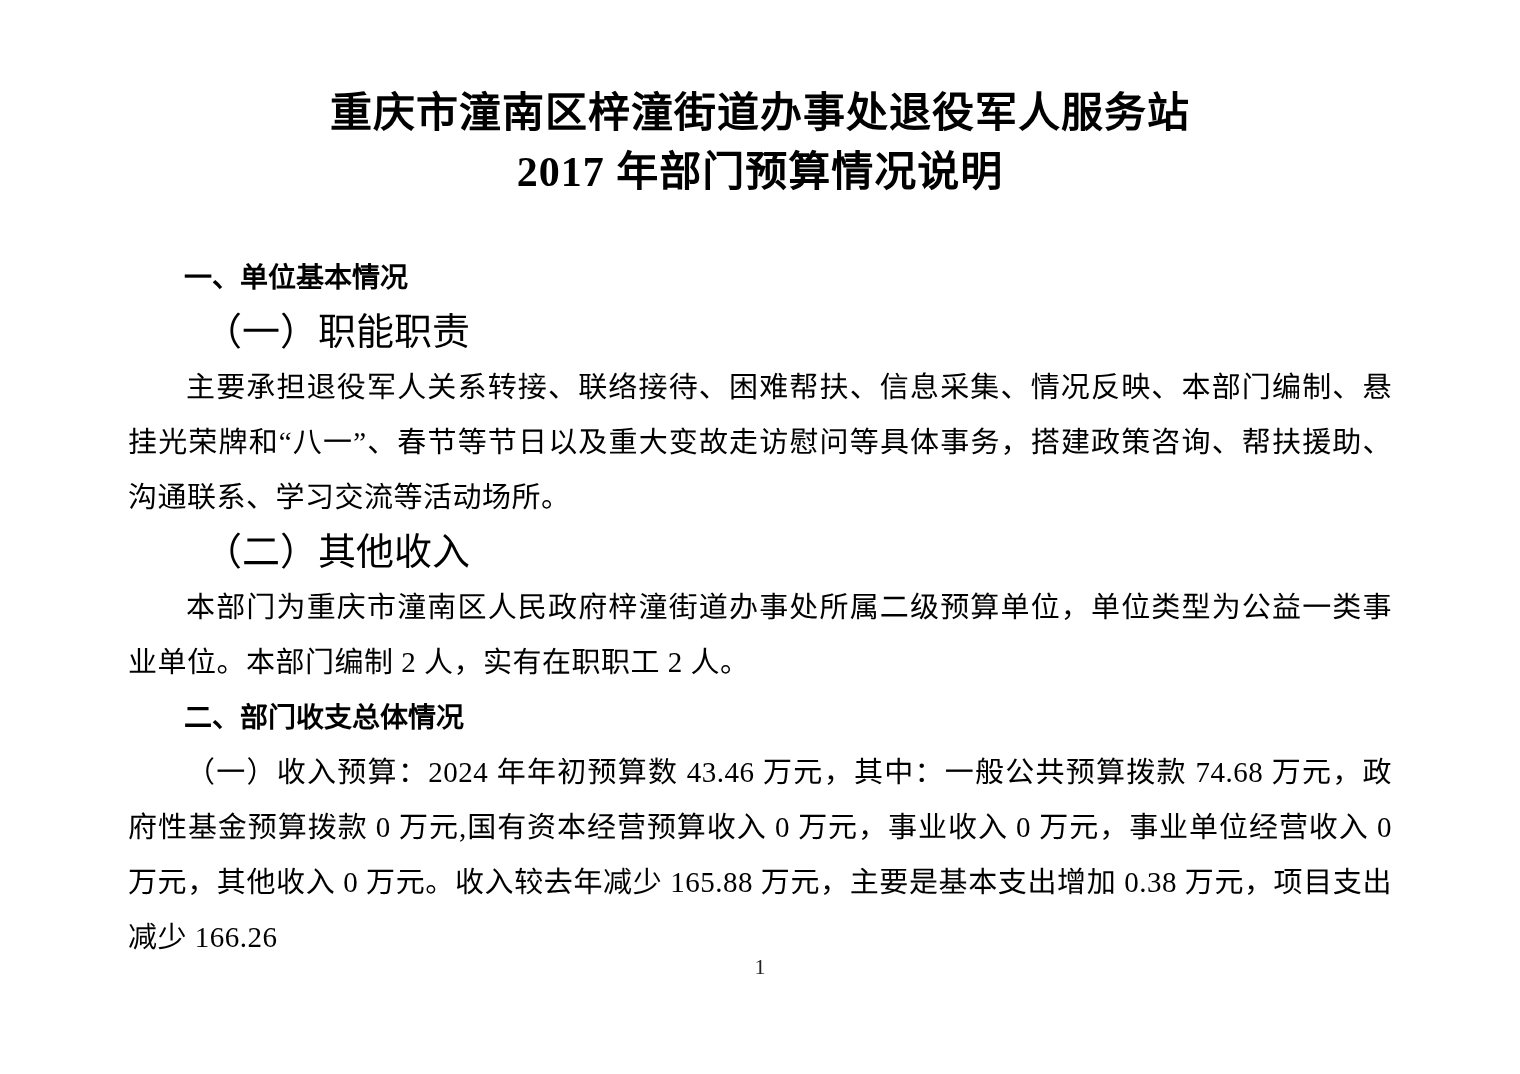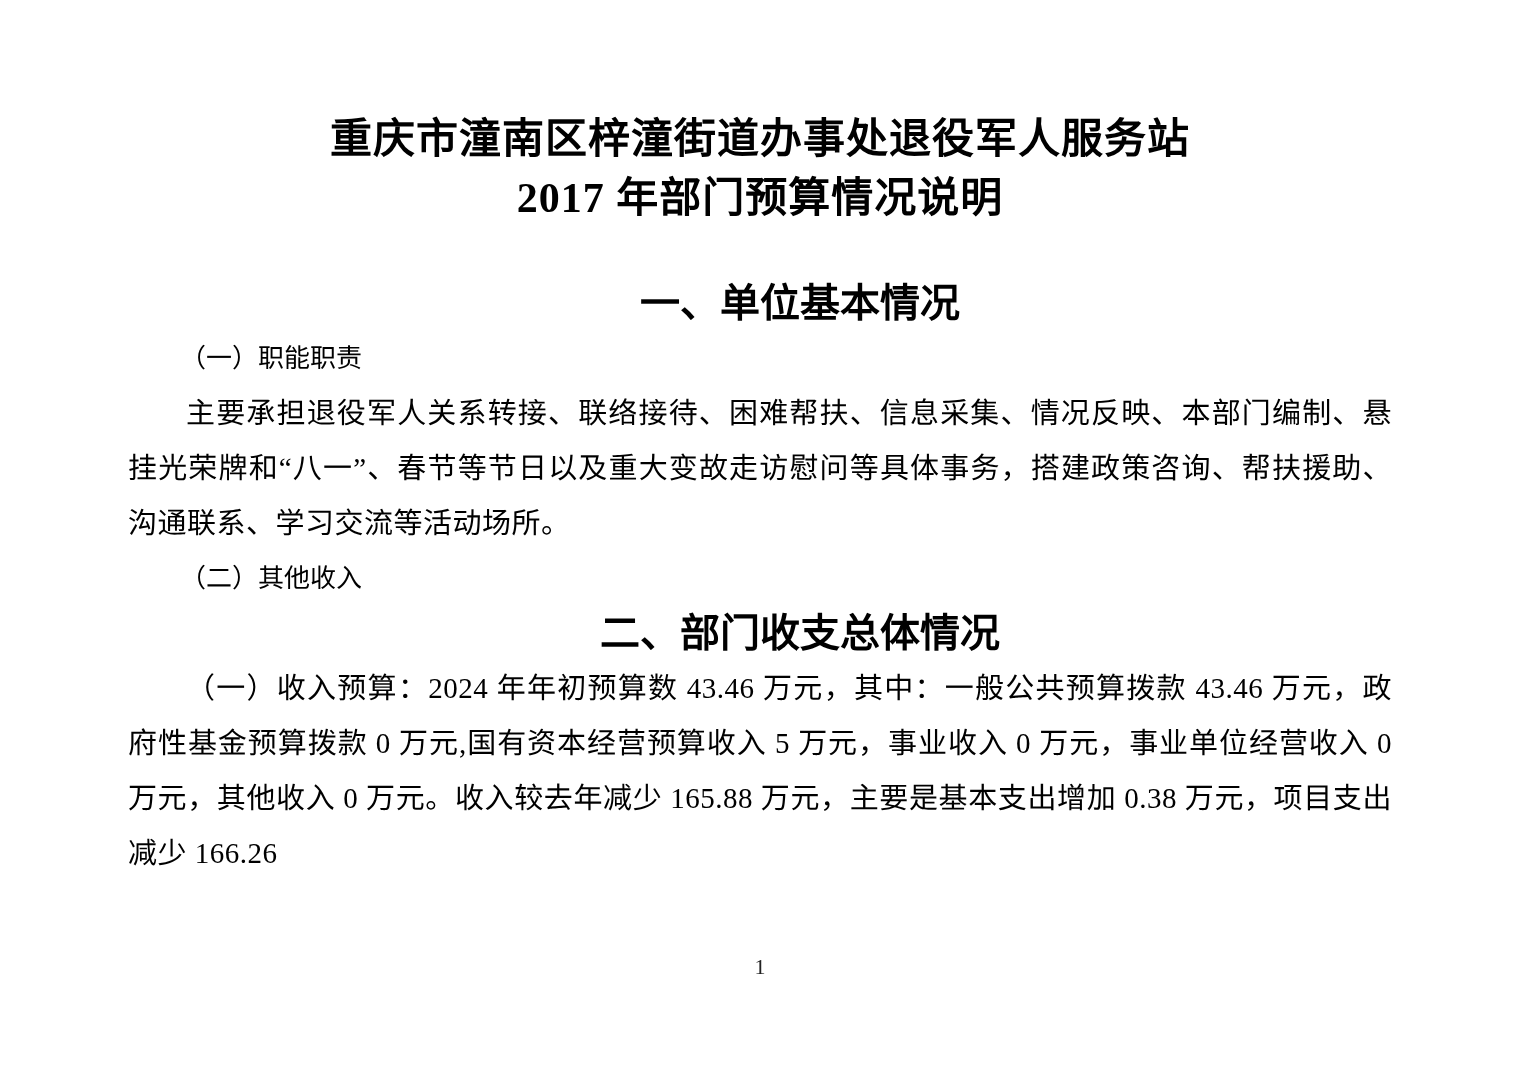--- a/index.html
+++ b/index.html
@@ -12,45 +12,45 @@
     position: relative;
     width: 1520px;
     height: 1074px;
     margin: 0 auto;
     background: #ffffff;
     color: #000000;
     overflow: hidden;
     font-family: "Liberation Serif", "DejaVu Serif", serif;
   }
   .doc-title {
-    padding-top: 110px;
+    padding-top: 84px;
     text-align: center;
     font-weight: bold;
     font-size: 42px;
     line-height: 59px;
     letter-spacing: 1px;
     font-family: "Liberation Serif", "DejaVu Serif", serif;
   }
   .content {
     margin: 48px 128px 0 128px;
     font-size: 29px;
     line-height: 55px;
     text-align: justify;
     text-justify: inter-ideograph;
     word-break: normal;
   }
   .sec-h1 {
     font-family: "Liberation Sans", "DejaVu Sans", sans-serif;
     font-weight: bold;
-    font-size: 40px;
+    font-size: 28px;
     text-indent: 2em;
-    text-align: center;
+    text-align: left;
   }
   .sec-h2 {
-    font-size: 26px;
+    font-size: 38px;
     text-indent: 2em;
     text-align: left;
   }
   .para {
     text-indent: 2em;
     letter-spacing: 0.5px;
   }
   .page-number {
     position: absolute;
     left: 0;
@@ -71,19 +71,20 @@
   <div class="doc-title">
     <div class="title-line">重庆市潼南区梓潼街道办事处退役军人服务站</div>
     <div class="title-line">2017 年部门预算情况说明</div>
   </div>
 
   <div class="content">
     <div class="sec-h1">一、单位基本情况</div>
     <div class="sec-h2">（一）职能职责</div>
     <div class="para">主要承担退役军人关系转接、联络接待、困难帮扶、信息采集、情况反映、本部门编制、悬挂光荣牌和“八一”、春节等节日以及重大变故走访慰问等具体事务，搭建政策咨询、帮扶援助、沟通联系、学习交流等活动场所。</div>
     <div class="sec-h2">（二）其他收入</div>
+    <div class="para">本部门为重庆市潼南区人民政府梓潼街道办事处所属二级预算单位，单位类型为公益一类事业单位。本部门编制 2 人，实有在职职工 2 人。</div>
     <div class="sec-h1">二、部门收支总体情况</div>
-    <div class="para">（一）收入预算：2024 年年初预算数 43.46 万元，其中：一般公共预算拨款 43.46 万元，政府性基金预算拨款 0 万元,国有资本经营预算收入 5 万元，事业收入 0 万元，事业单位经营收入 0 万元，其他收入 0 万元。收入较去年减少 165.88 万元，主要是基本支出增加 0.38 万元，项目支出减少 166.26</div>
+    <div class="para">（一）收入预算：2024 年年初预算数 43.46 万元，其中：一般公共预算拨款 74.68 万元，政府性基金预算拨款 0 万元,国有资本经营预算收入 0 万元，事业收入 0 万元，事业单位经营收入 0 万元，其他收入 0 万元。收入较去年减少 165.88 万元，主要是基本支出增加 0.38 万元，项目支出减少 166.26</div>
   </div>
 
   <div class="page-number">1</div>
 
 </div>
 
 </body></html>

